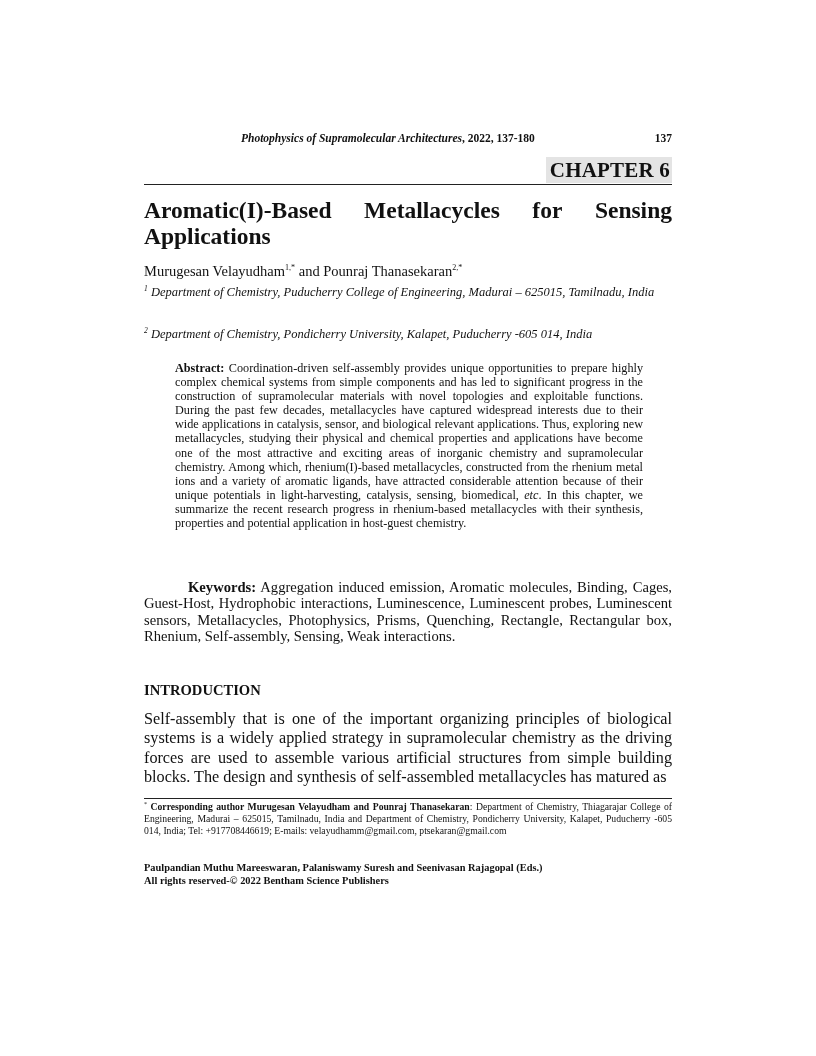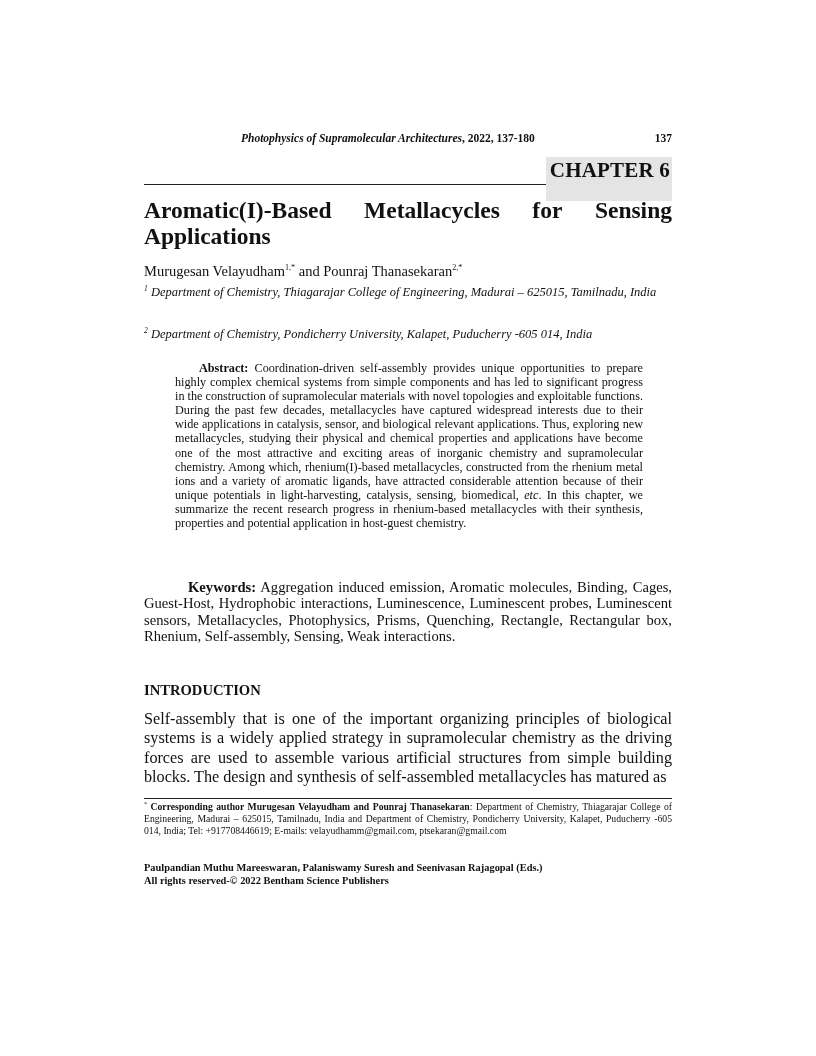--- a/index.html
+++ b/index.html
@@ -9,39 +9,39 @@
     .col { position: absolute; left: 144px; width: 528px; }
 
     .running-head { position: absolute; top: 132px; left: 144px; width: 528px; height: 16px;
                     font-size: 11.5px; font-weight: bold; }
     .running-head .journal { position: absolute; left: 97px; top: 0; }
     .running-head .journal i { font-style: italic; }
     .running-head .pageno { position: absolute; right: 0; top: 0; }
 
     .chapter-row { position: absolute; top: 157px; left: 144px; width: 528px; height: 27px;
                    border-bottom: 1px solid #222; }
-    .chapter-label { position: absolute; right: 0; top: 0; background: #e4e4e4; padding: 0 2px 18px 4px;
+    .chapter-label { position: absolute; right: 0; top: 0; background: #e4e4e4; padding: 0 2px 0 4px;
                      font-weight: bold; font-size: 21px; line-height: 26px; letter-spacing: 0.2px; }
 
     .title { top: 197px; font-size: 23.5px; font-weight: bold; line-height: 26px;
              text-align: justify; text-align-last: left; margin: 0; }
     .title .l1 { display: flex; justify-content: space-between; }
 
     .authors { top: 262px; font-size: 14.5px; line-height: 18px; }
     .authors b { font-weight: normal; }
     .authors sup { font-size: 8px; vertical-align: 6px; line-height: 0; }
 
     .affil { font-size: 12.5px; font-style: italic; line-height: 17px; }
     .affil sup { font-size: 7.5px; vertical-align: 5px; line-height: 0; font-style: italic; }
     .affil1 { top: 284px; }
     .affil2 { top: 326px; }
 
     .abstract { position: absolute; left: 175px; width: 468px; top: 361px; font-size: 12.2px;
                 line-height: 14.1px; text-align: justify; }
-    .abstract b { font-weight: bold; margin-left: 24px; }
+    .abstract b { font-weight: bold; }
 
     .keywords { top: 579px; font-size: 14.6px; line-height: 16.3px; text-align: justify; }
     .keywords b { font-weight: bold; margin-left: 44px; }
 
     .section-head { top: 681px; font-size: 14.6px; font-weight: bold; line-height: 18px; }
 
     .intro { top: 710px; font-size: 16.2px; line-height: 19.3px; text-align: justify; }
 
     .fn-rule { position: absolute; top: 798px; left: 144px; width: 528px; border-top: 1px solid #222; }
     .footnote { top: 801px; font-size: 9.7px; line-height: 12px; text-align: justify; }
@@ -73,21 +73,21 @@
       <span>Sensing</span>
     </span>
     <span>Applications</span>
   </h1>
 
   <div class="col authors">
     <b>Murugesan Velayudham</b><sup>1,*</sup><span> and </span><b>Pounraj Thanasekaran</b><sup>2,*</sup>
   </div>
 
   <div class="col affil affil1">
-    <sup>1</sup><span> Department of Chemistry, Thiagarajar College of Engineering, Madurai – 625015, Tamilnadu, India</span>
+    <sup>1</sup><span> Department of Chemistry, Puducherry College of Engineering, Madurai – 625015, Tamilnadu, India</span>
   </div>
   <div class="col affil affil2">
     <sup>2</sup><span> Department of Chemistry, Pondicherry University, Kalapet, Puducherry -605 014, India</span>
   </div>
 
   <div class="abstract">
     <b>Abstract:</b><span> Coordination-driven self-assembly provides unique opportunities to prepare highly complex chemical systems from simple components and has led to significant progress in the construction of supramolecular materials with novel topologies and exploitable functions. During the past few decades, metallacycles have captured widespread interests due to their wide applications in catalysis, sensor, and biological relevant applications. Thus, exploring new metallacycles, studying their physical and chemical properties and applications have become one of the most attractive and exciting areas of inorganic chemistry and supramolecular chemistry. Among which, rhenium(I)-based metallacycles, constructed from the rhenium metal ions and a variety of aromatic ligands, have attracted considerable attention because of their unique potentials in light-harvesting, catalysis, sensing, biomedical, </span><i>etc</i><span>. In this chapter, we summarize the recent research progress in rhenium-based metallacycles with their synthesis, properties and potential application in host-guest chemistry.</span>
   </div>
 
   <div class="col keywords">

